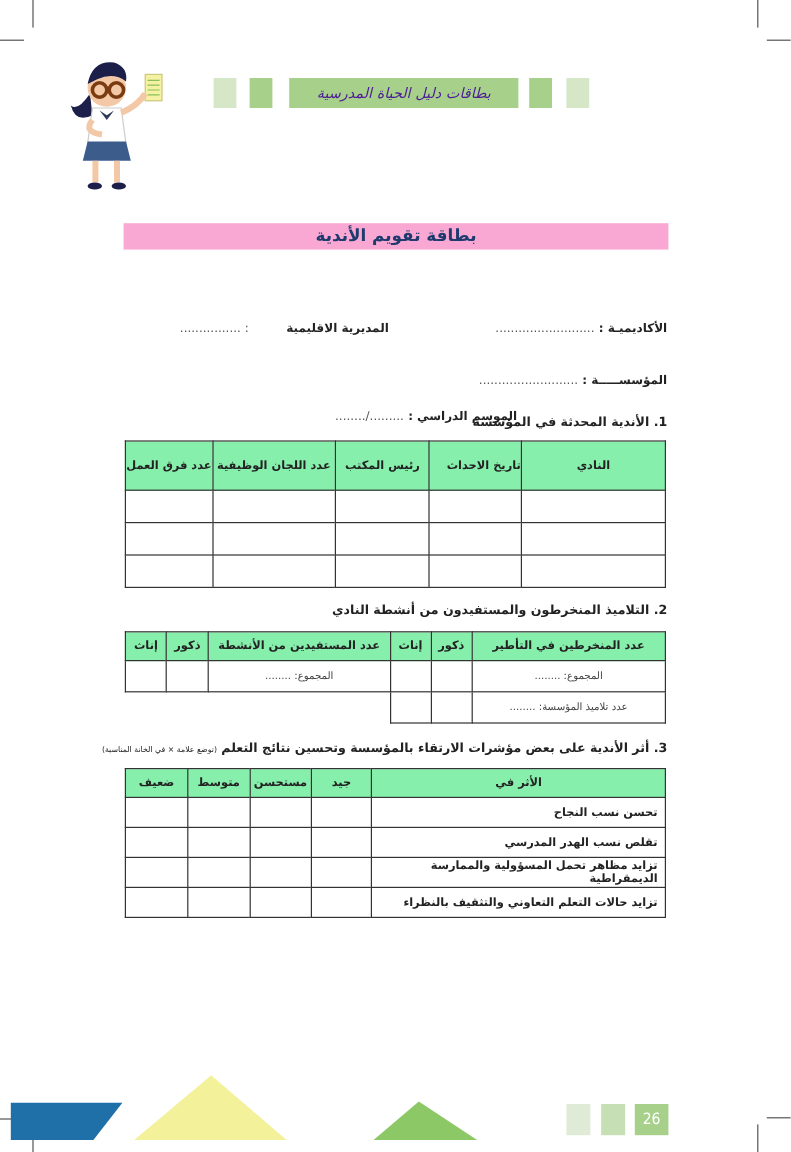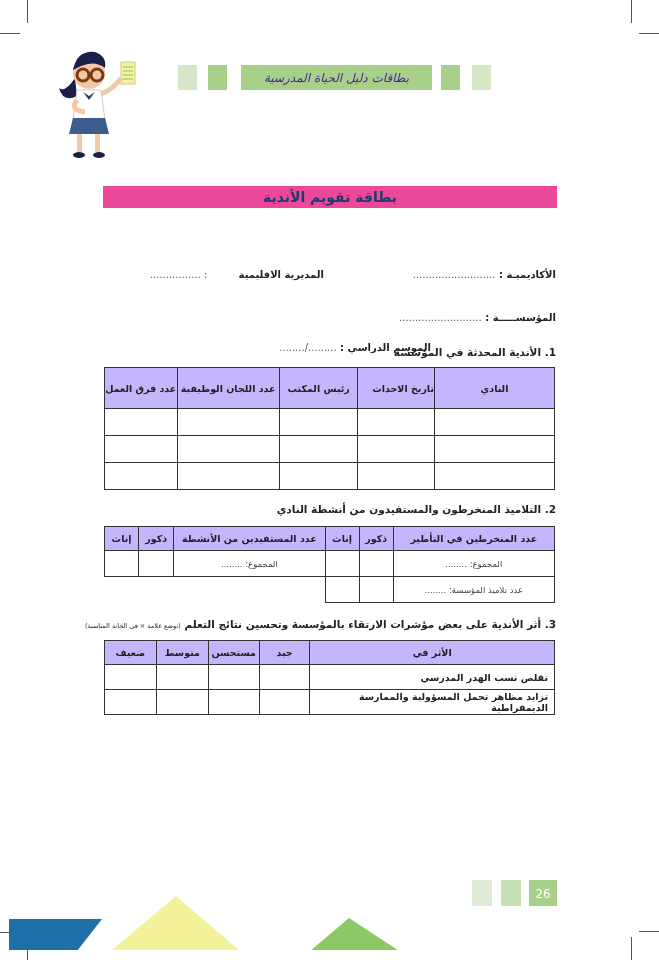--- a/index.html
+++ b/index.html
@@ -4,33 +4,33 @@
 <style>
   html, body { margin:0; padding:0; }
   body { width:659px; height:960px; background:#ffffff; position:relative; overflow:hidden;
          font-family:"DejaVu Sans", sans-serif; color:#222; }
   .crop { position:absolute; background:#555; }
   .abs { position:absolute; }
   .hdr-sq { position:absolute; top:65px; height:25px; }
   .hdr-bar { position:absolute; left:241px; top:65px; width:191px; height:25px; background:#a7d08b;
              display:flex; align-items:center; justify-content:center; font-family:"DejaVu Serif", serif;
              font-size:12px; color:#4c1d95; font-style:italic; direction:rtl; }
-  .title-bar { position:absolute; left:103px; top:186px; width:454px; height:22px; background:#ec4899;
+  .title-bar { position:absolute; left:103px; top:186px; width:454px; height:22px; background:#f9a8d4;
                display:flex; align-items:center; justify-content:center; direction:rtl;
                font-weight:bold; font-size:14px; color:#1f3b6e; }
   .field { position:absolute; direction:rtl; font-size:10px; font-weight:bold; color:#222; white-space:nowrap;margin-top:33px; }
   .dots { font-weight:normal; color:#555; letter-spacing:1px; }
   .sec-h { position:absolute; direction:rtl; font-size:10.5px; font-weight:bold; right:103px; white-space:nowrap; }
   .sec-h small { font-size:6.5px; font-weight:normal; }
   table { position:absolute; border-collapse:collapse; direction:rtl; }
   td, th { border:1.3px solid #333; padding:0; font-size:9.5px; text-align:center; }
-  th { background:#c4b5fd; font-weight:bold; color:#222; }
+  th { background:#86efac; font-weight:bold; color:#222; }
   .t3 td.lbl { text-align:right; padding-right:6px; font-weight:bold; font-size:9.5px; }
   .t2 td.sum { text-align:center; font-size:8.5px; color:#444; }
-  .pg-sq { position:absolute; top:880px; height:26px; }
+  .pg-sq { position:absolute; top:920px; height:26px; }
 </style>
 </head>
 <body>
 
 <div class="crop" style="left:27px;top:0;width:1px;height:23px;"></div>
 <div class="crop" style="left:0;top:33px;width:20px;height:1px;"></div>
 <div class="crop" style="left:631px;top:0;width:1px;height:23px;"></div>
 <div class="crop" style="left:639px;top:33px;width:20px;height:1px;"></div>
 <div class="crop" style="left:27px;top:940px;width:1px;height:20px;"></div>
 <div class="crop" style="left:0;top:932px;width:20px;height:1px;"></div>
@@ -156,28 +156,42 @@
 <table class="t3" style="left:104px;top:640px;width:451px;">
   <tbody>
       <tr style="height:24px;">
     <th style="width:245px;">الأثر في</th>
     <th style="width:50px;">جيد</th>
     <th style="width:50px;">مستحسن</th>
     <th style="width:51px;">متوسط</th>
     <th style="width:51px;">ضعيف</th>
   </tr>
   <tr style="height:25px;">
+    <td class="lbl">تحسن نسب النجاح</td>
+    <td></td>
+        <td></td>
+        <td></td>
+        <td></td>
+  </tr>
+  <tr style="height:25px;">
     <td class="lbl">تقلص نسب الهدر المدرسي</td>
     <td></td>
         <td></td>
         <td></td>
         <td></td>
   </tr>
   <tr style="height:25px;">
     <td class="lbl">تزايد مظاهر تحمل المسؤولية والممارسة الديمقراطية</td>
+    <td></td>
+        <td></td>
+        <td></td>
+        <td></td>
+  </tr>
+  <tr style="height:25px;">
+    <td class="lbl">تزايد حالات التعلم التعاوني والتثقيف بالنظراء</td>
     <td></td>
         <td></td>
         <td></td>
         <td></td>
   </tr>
 </tbody>
   </table>
 
 <svg class="abs" style="left:0;top:840px;" width="440" height="110" viewBox="0 0 440 110">
   <path d="M9 79 L102 79 L56 138 L16 138 Q9 138 9 130 Z" fill="#1f6fa8"></path>

